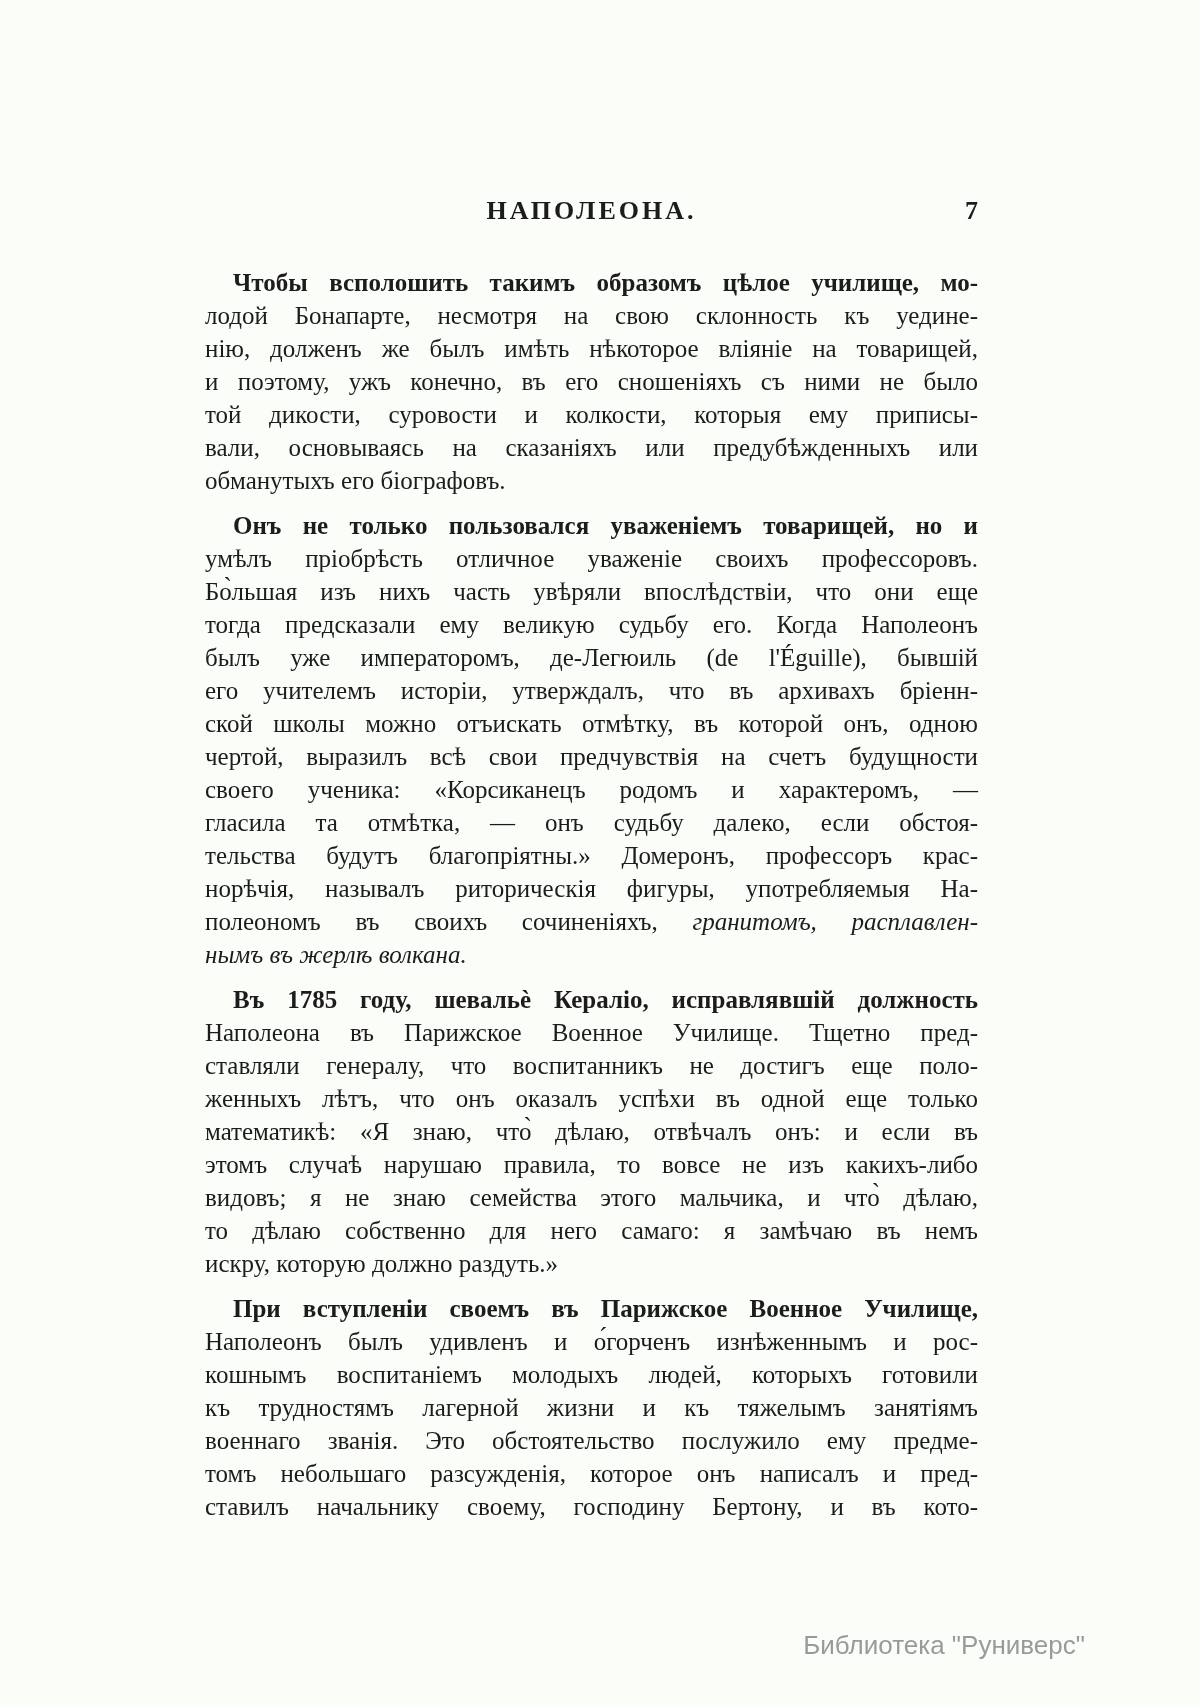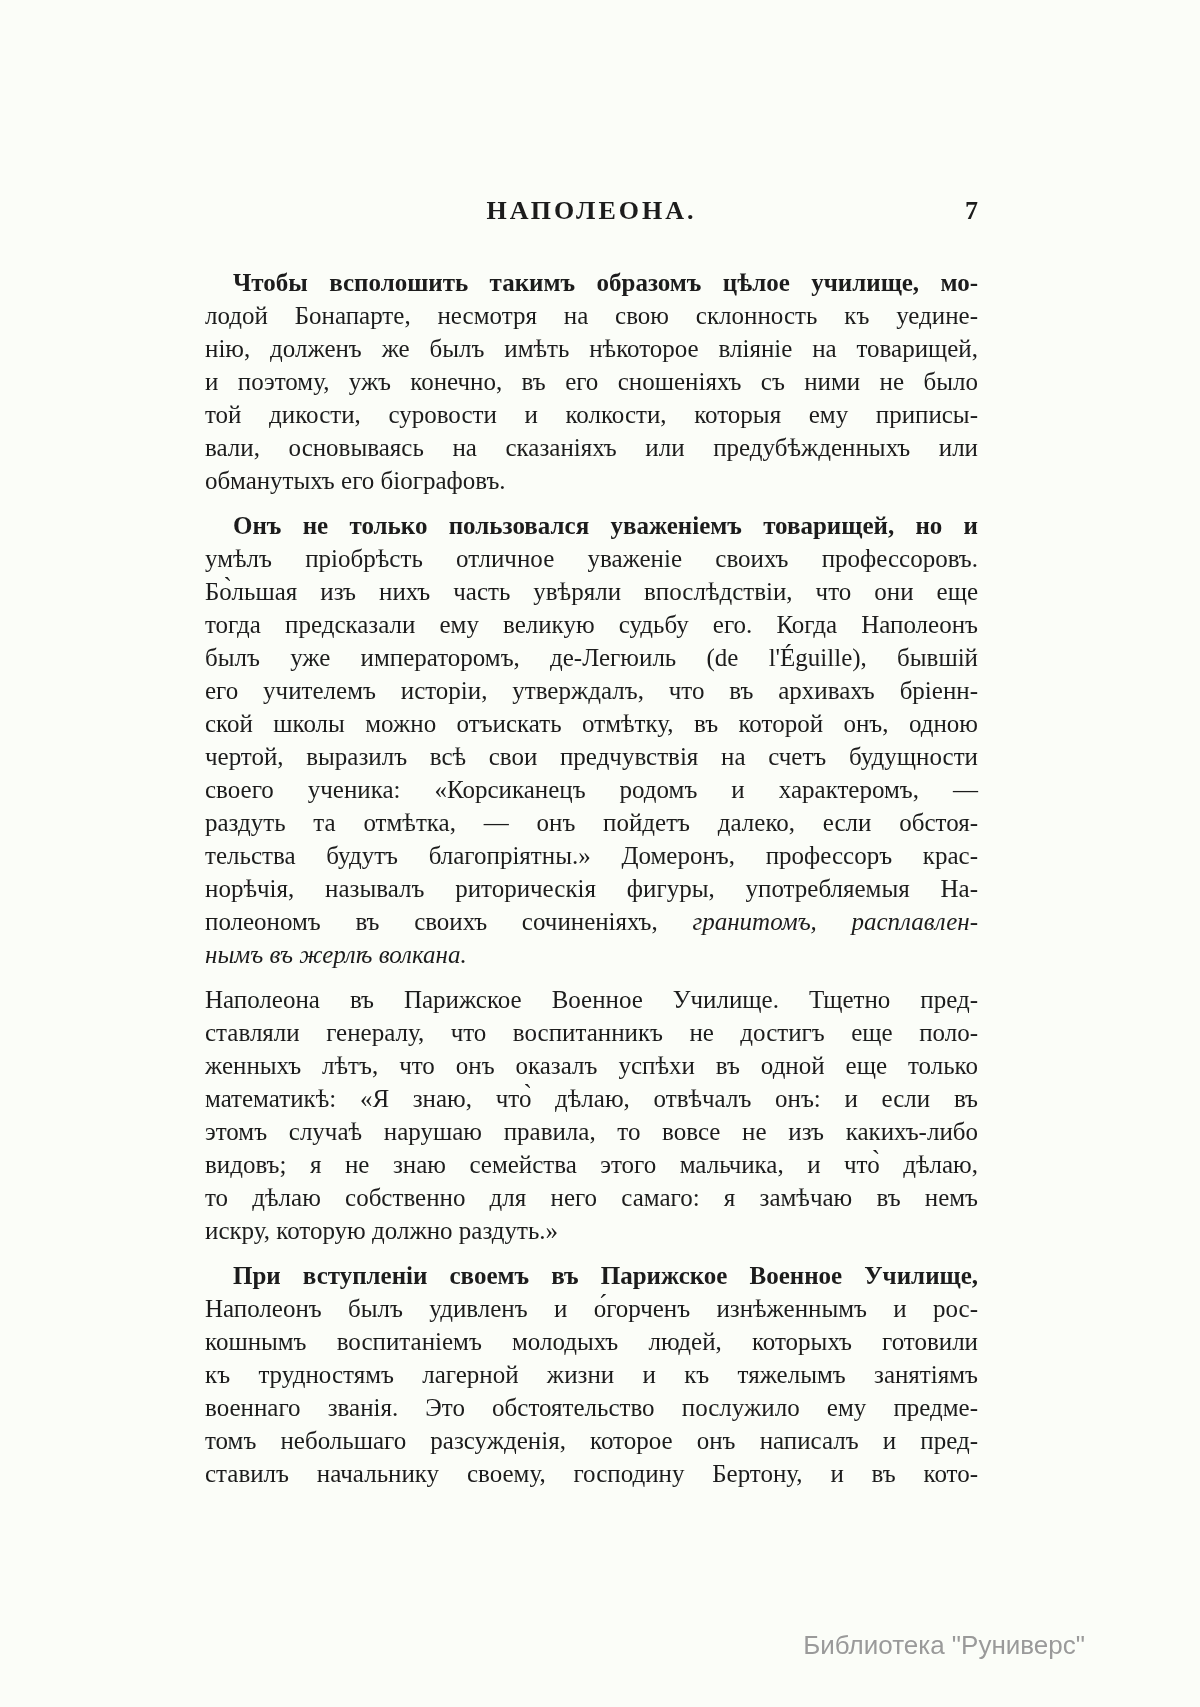--- a/index.html
+++ b/index.html
@@ -85,27 +85,28 @@
         <div class="paragraph">
           <div class="line just first">Онъ не только пользовался уваженіемъ товарищей, но и</div>
           <div class="line just">умѣлъ пріобрѣсть отличное уваженіе своихъ профессоровъ.</div>
           <div class="line just">Бо̀льшая изъ нихъ часть увѣряли впослѣдствіи, что они еще</div>
           <div class="line just">тогда предсказали ему великую судьбу его. Когда Наполеонъ</div>
           <div class="line just">былъ уже императоромъ, де-Легюиль (de l'Éguille), бывшій</div>
           <div class="line just">его учителемъ исторіи, утверждалъ, что въ архивахъ бріенн-</div>
           <div class="line just">ской школы можно отъискать отмѣтку, въ которой онъ, одною</div>
           <div class="line just">чертой, выразилъ всѣ свои предчувствія на счетъ будущности</div>
           <div class="line just">своего ученика: «Корсиканецъ родомъ и характеромъ, —</div>
-          <div class="line just">раздуть та отмѣтка, — онъ пойдетъ далеко, если обстоя-</div>
+          <div class="line just">гласила та отмѣтка, — онъ судьбу далеко, если обстоя-</div>
           <div class="line just">тельства будутъ благопріятны.» Домеронъ, профессоръ крас-</div>
           <div class="line just">норѣчія, называлъ риторическія фигуры, употребляемыя На-</div>
           <div class="line just">полеономъ въ своихъ сочиненіяхъ, <i>гранитомъ, расплавлен-</i></div>
           <div class="line"><i>нымъ въ жерлѣ волкана.</i></div>
         </div>
         <div class="paragraph">
+          <div class="line just first">Въ 1785 году, шевальѐ Кераліо, исправлявшій должность</div>
           <div class="line just">Наполеона въ Парижское Военное Училище. Тщетно пред-</div>
           <div class="line just">ставляли генералу, что воспитанникъ не достигъ еще поло-</div>
           <div class="line just">женныхъ лѣтъ, что онъ оказалъ успѣхи въ одной еще только</div>
           <div class="line just">математикѣ: «Я знаю, что̀ дѣлаю, отвѣчалъ онъ: и если въ</div>
           <div class="line just">этомъ случаѣ нарушаю правила, то вовсе не изъ какихъ-либо</div>
           <div class="line just">видовъ; я не знаю семейства этого мальчика, и что̀ дѣлаю,</div>
           <div class="line just">то дѣлаю собственно для него самаго: я замѣчаю въ немъ</div>
           <div class="line">искру, которую должно раздуть.»</div>
         </div>
         <div class="paragraph">

